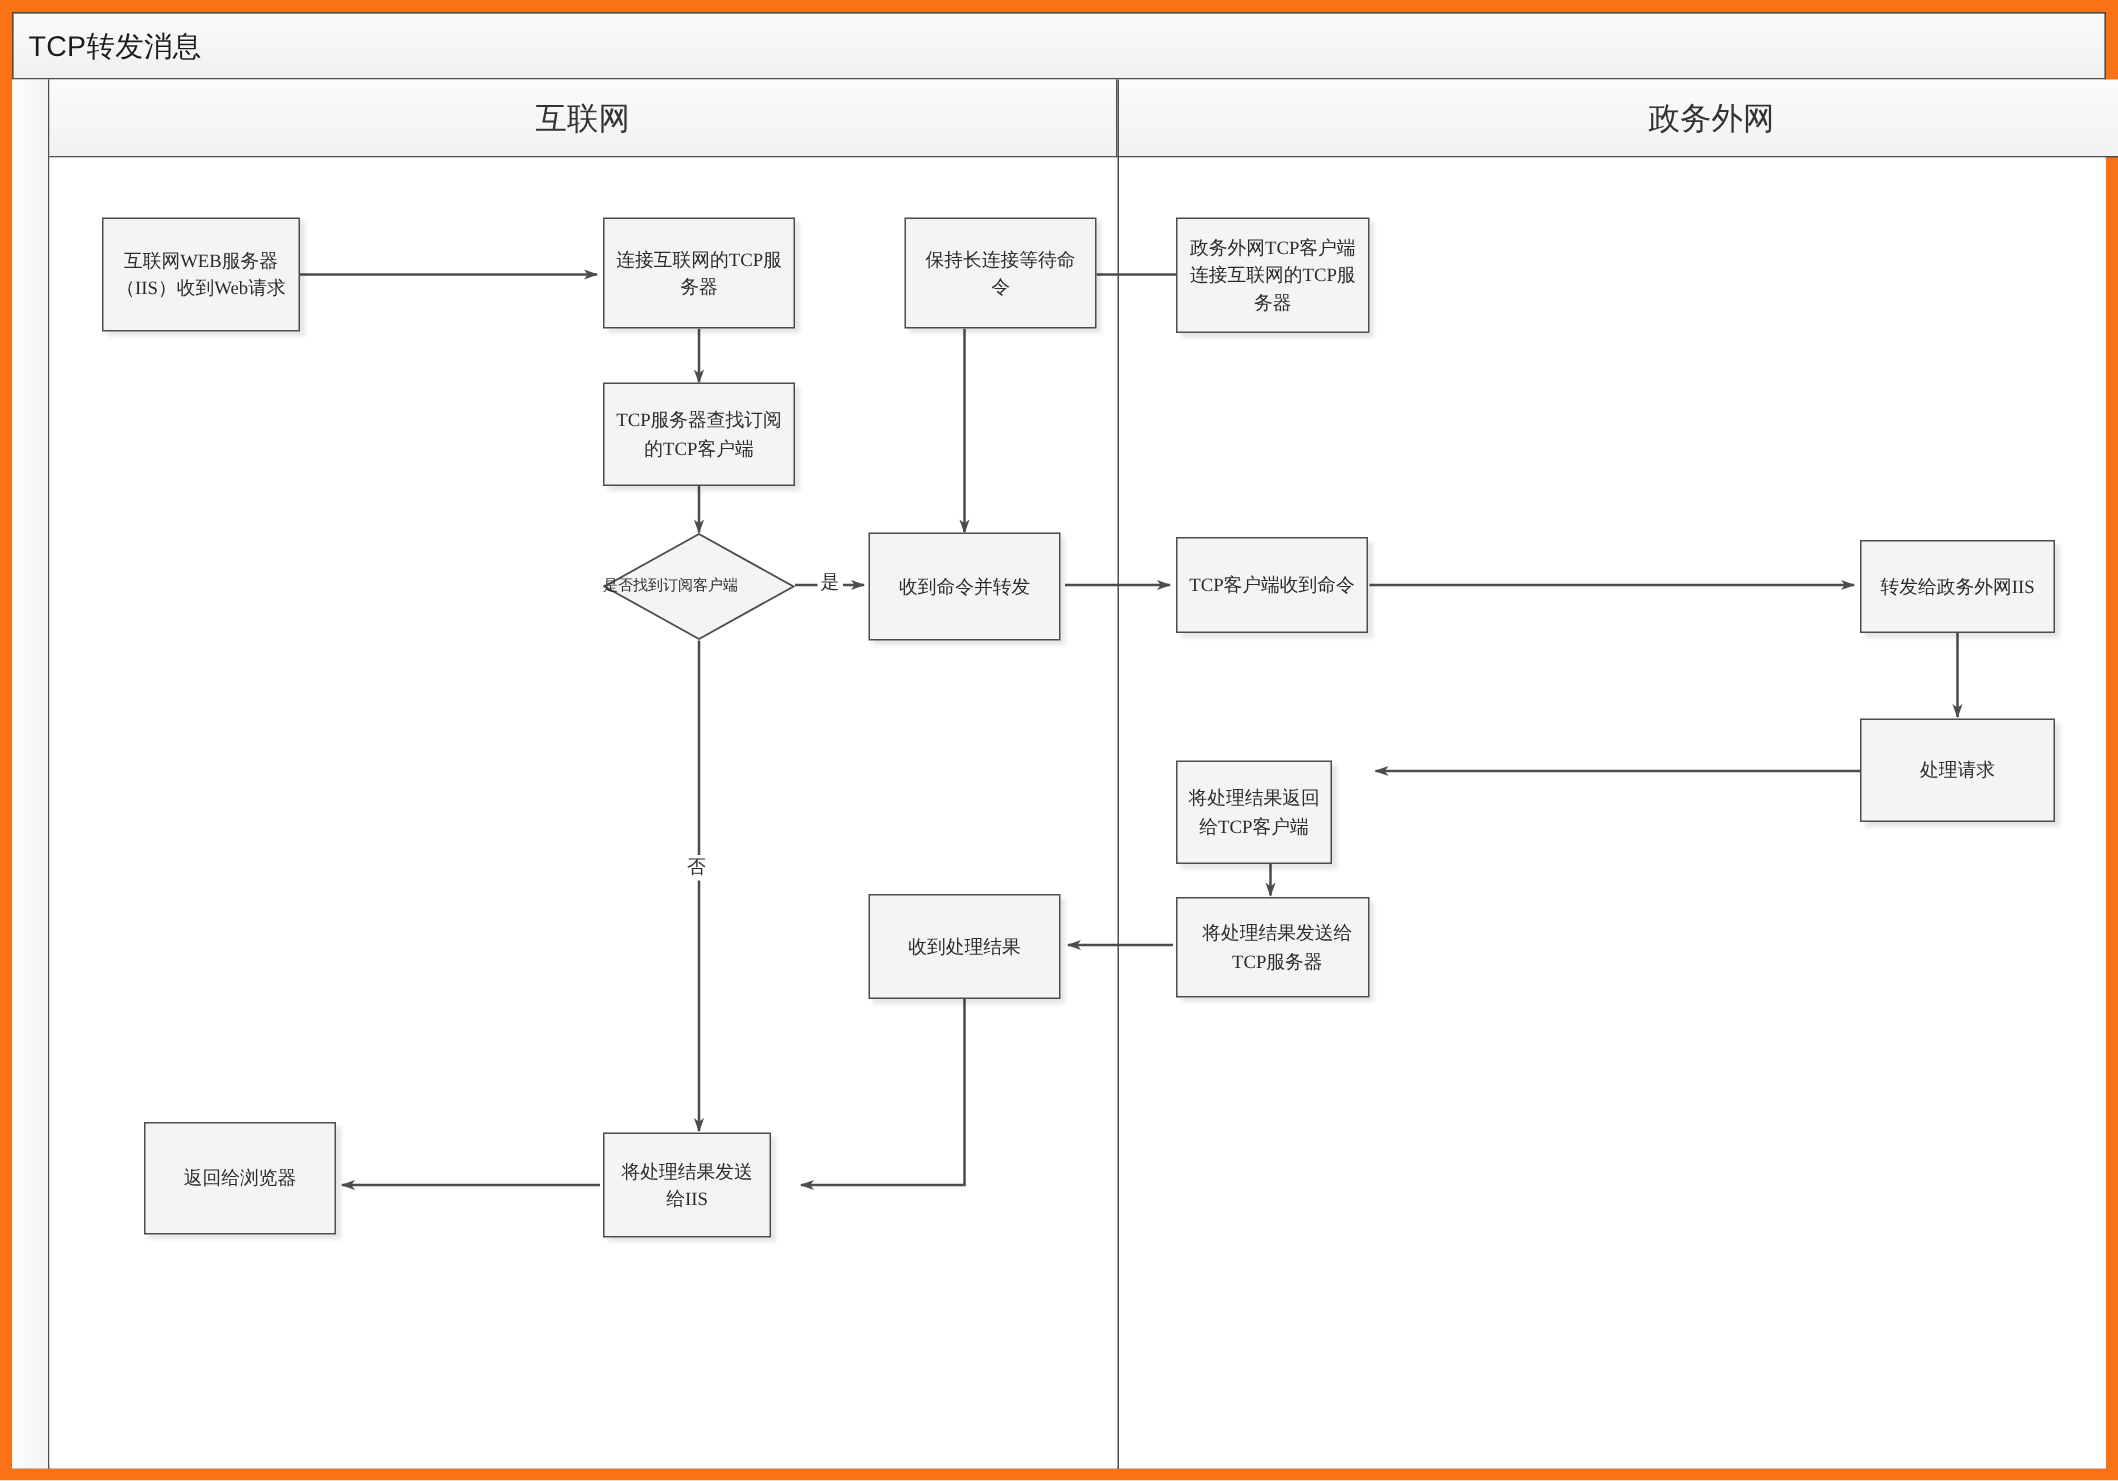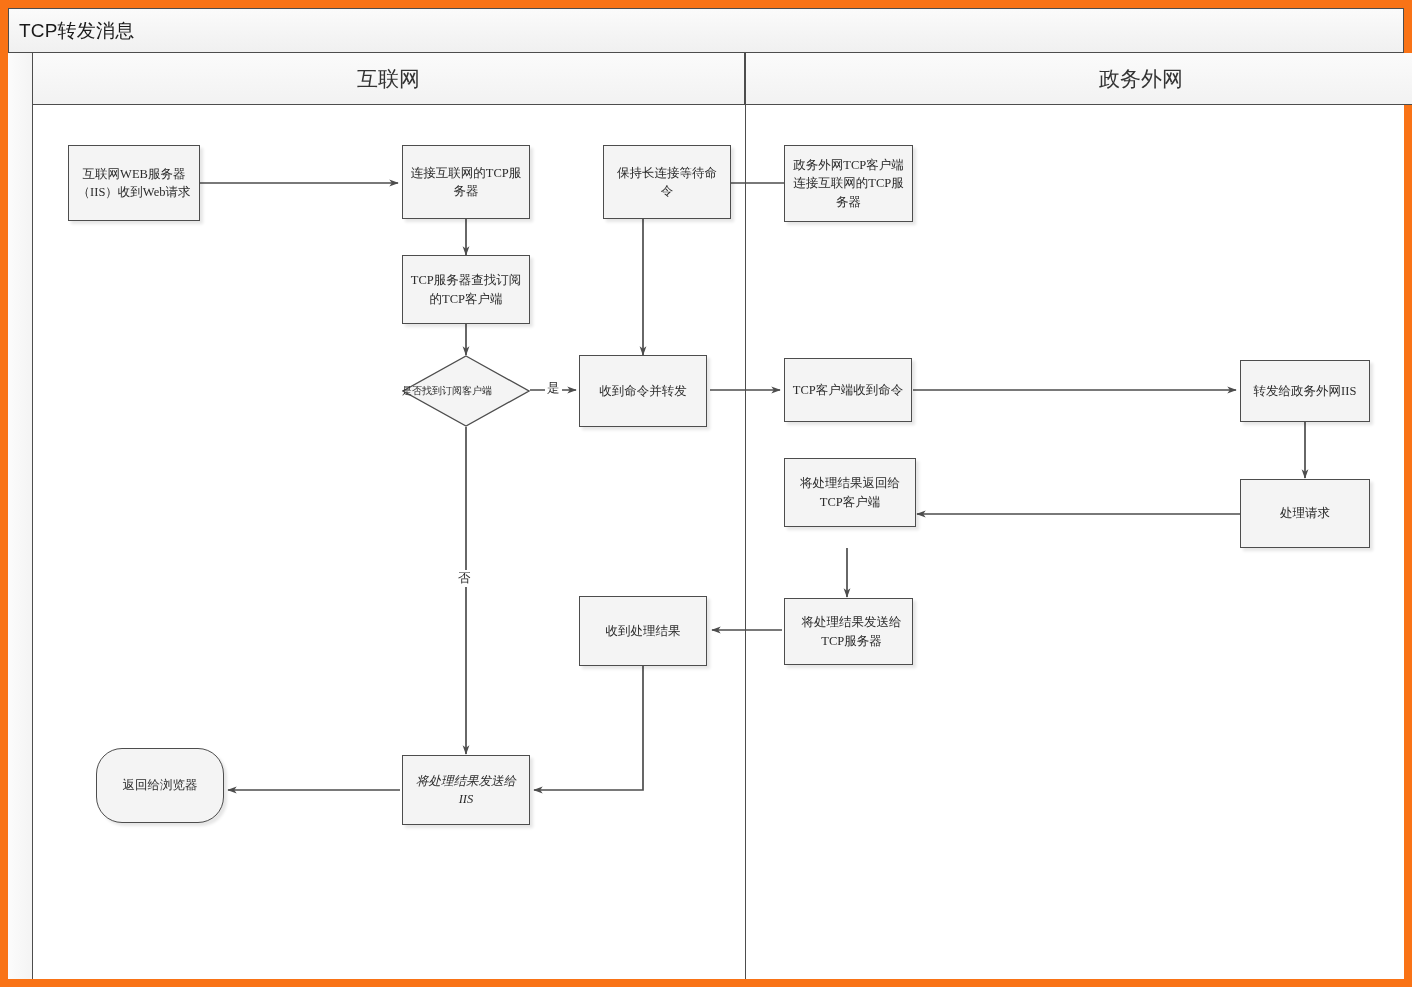--- a/index.html
+++ b/index.html
@@ -242,45 +242,45 @@
   </div>
 
   <div class="node" style="left:579px; top:355px; width:128px; height:72px;">
     <span>收到命令并转发</span>
   </div>
 
   <div class="node" style="left:579px; top:596px; width:128px; height:70px;">
     <span>收到处理结果</span>
   </div>
 
-  <div class="node" style="left:402px; top:755px; width:128px; height:70px;font-style:italic;">
+  <div class="node" style="left:402px; top:755px; width:112px; height:70px;">
     <span>将处理结果发送给IIS</span>
   </div>
 
-  <div class="node" style="left:96px; top:748px; width:128px; height:75px;border-radius:26px;">
+  <div class="node" style="left:96px; top:748px; width:128px; height:75px;">
     <span>返回给浏览器</span>
   </div>
 
   <div class="node" style="left:784px; top:145px; width:129px; height:77px;">
     <span>政务外网TCP客户端连接互联网的TCP服务器</span>
   </div>
 
   <div class="node" style="left:784px; top:358px; width:128px; height:64px;">
     <span>TCP客户端收到命令</span>
   </div>
 
   <div class="node" style="left:1240px; top:360px; width:130px; height:62px;">
     <span>转发给政务外网IIS</span>
   </div>
 
   <div class="node" style="left:1240px; top:479px; width:130px; height:69px;">
     <span>处理请求</span>
   </div>
 
-  <div class="node" style="left:784px; top:458px; width:132px; height:69px;">
+  <div class="node" style="left:784px; top:507px; width:104px; height:69px;">
     <span>将处理结果返回给TCP客户端</span>
   </div>
 
   <div class="node" style="left:784px; top:598px; width:129px; height:67px;padding-left:13px;">
     <span>将处理结果发送给TCP服务器</span>
   </div>
 
 </div>
 
 </body></html>

